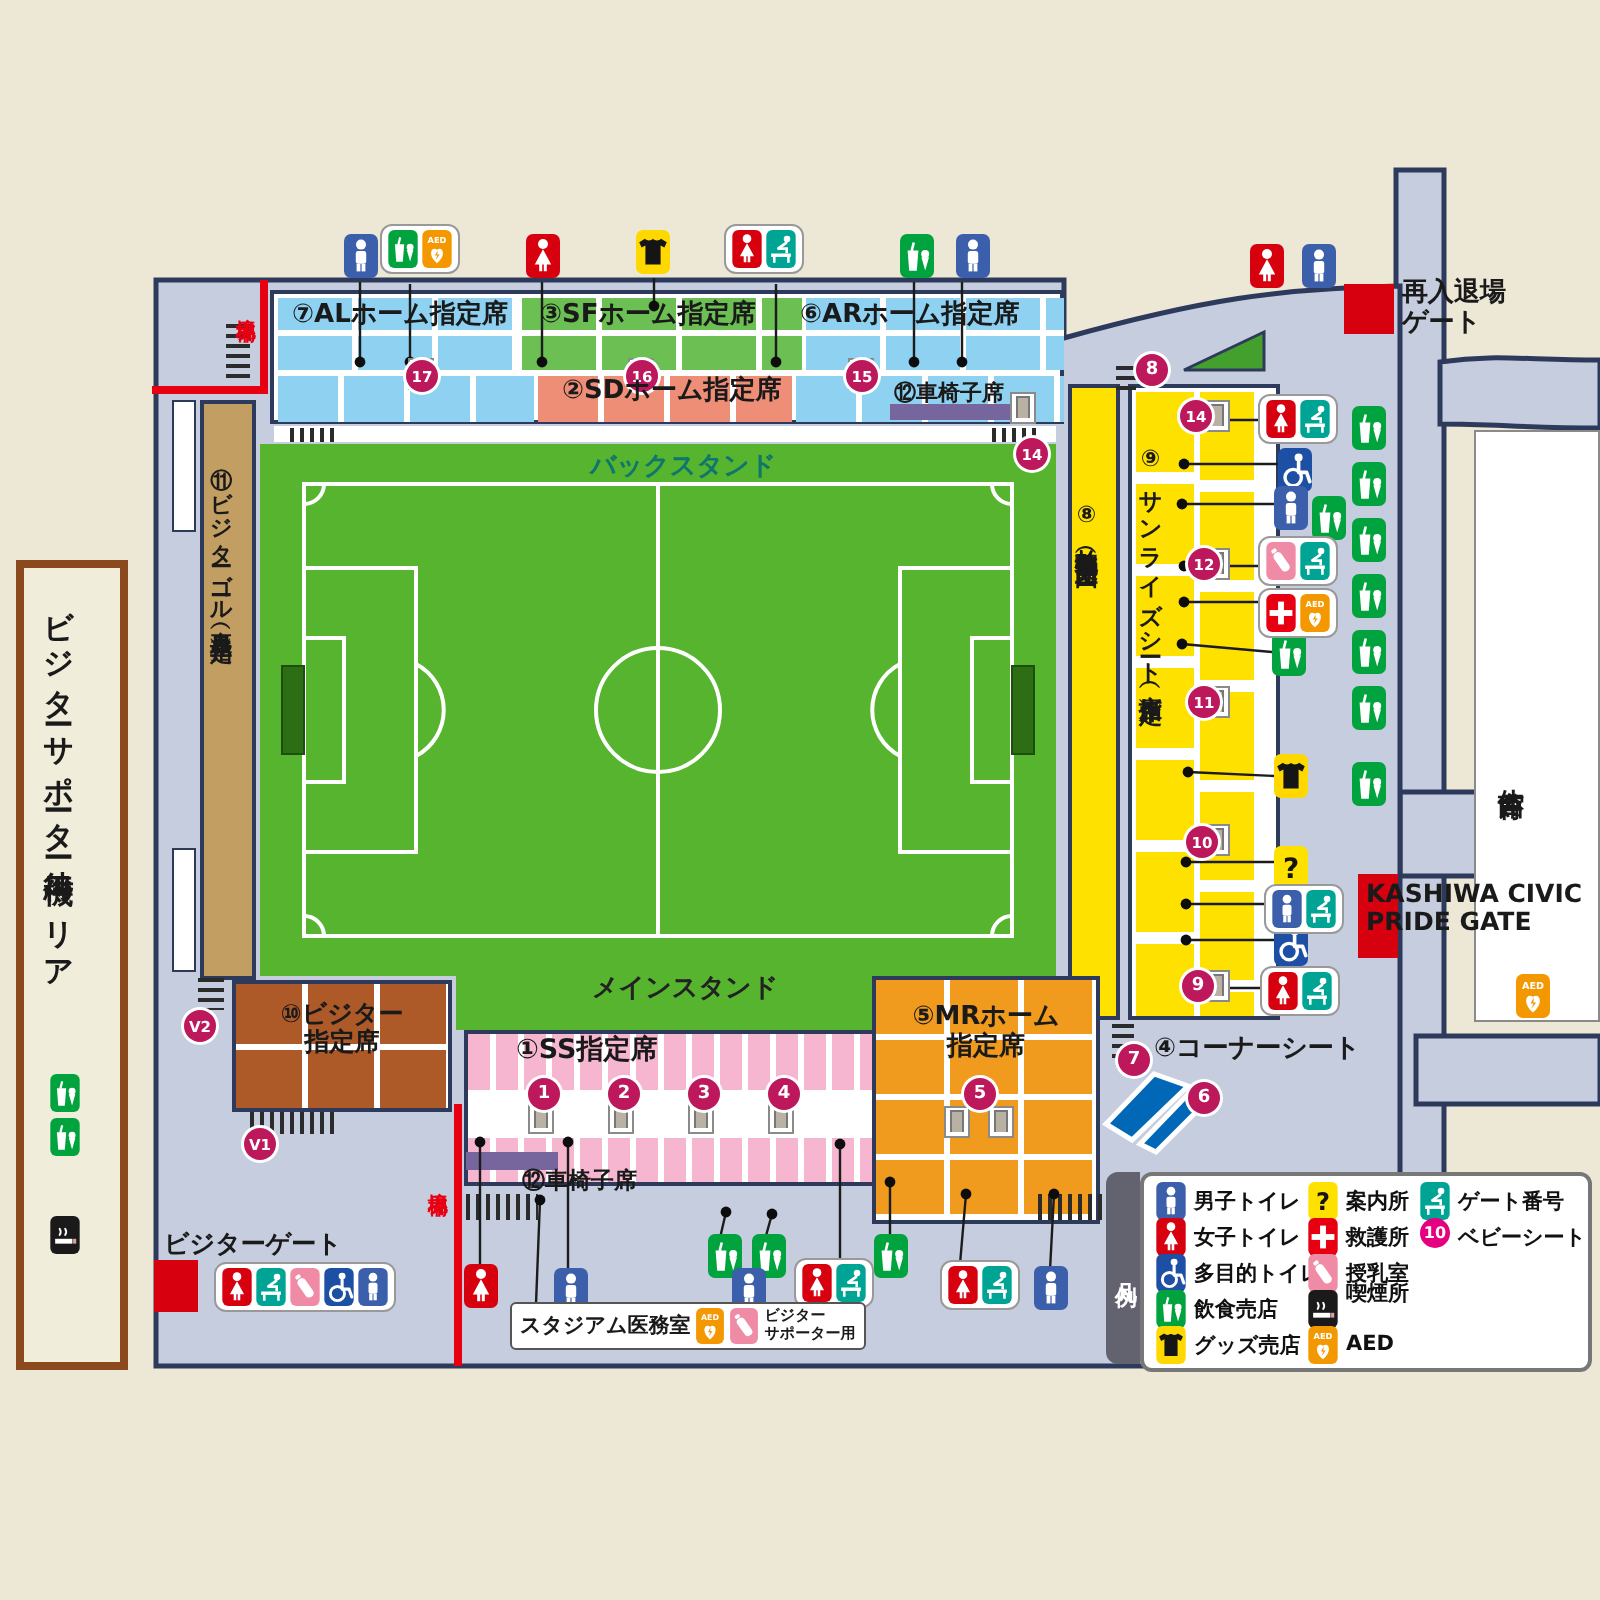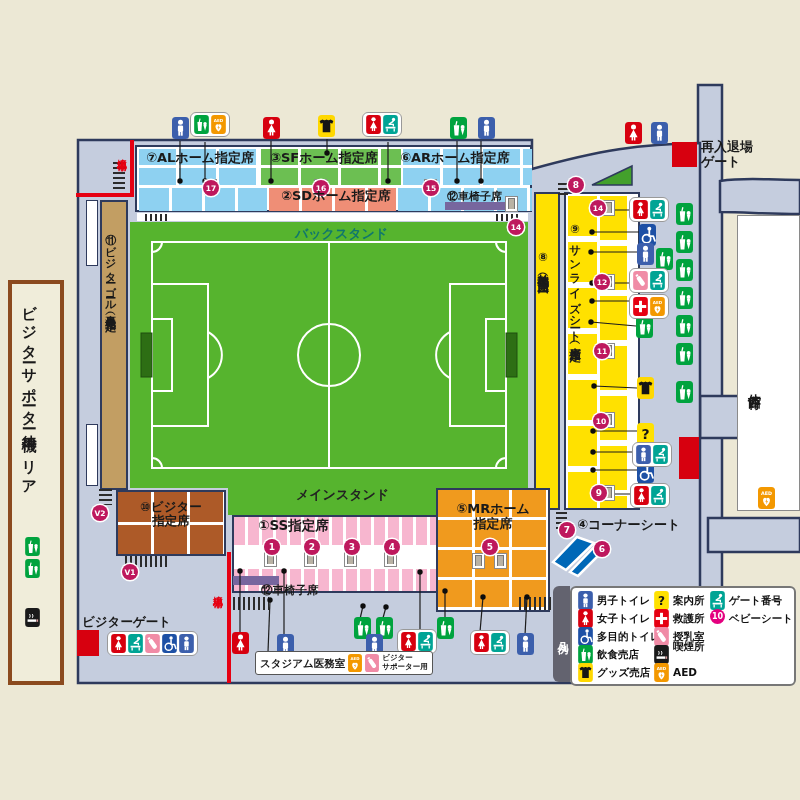--- a/index.html
+++ b/index.html
@@ -102,20 +102,22 @@
   <div class="lbl vt red" style="left:116px;top:151px;font-size:10px">境界柵</div>
   <div class="blk" style="left:227px;top:552px;width:4px;height:131px;background:#E60012;z-index:6"></div>
   <div class="lbl vt red" style="left:212px;top:588px;font-size:10px">境界柵</div>
 
   <div class="blk" style="left:672px;top:142px;width:25px;height:25px;background:#D7000F;z-index:10"></div>
   <div class="lbl pre" style="left:701px;top:140px;font-size:13px;z-index:16">再入退場
 ゲート</div>
   <div class="blk" style="left:77px;top:630px;width:22px;height:26px;background:#D7000F;z-index:10"></div>
   <div class="lbl" style="left:82px;top:615px;font-size:12.5px">ビジターゲート</div>
   <div class="blk" style="left:679px;top:437px;width:20px;height:42px;background:#D7000F;z-index:10"></div>
+  <div class="lbl pre" style="left:683px;top:440px;font-size:12.5px;z-index:30">KASHIWA CIVIC
+PRIDE GATE</div>
 
   <div class="lbl" style="left:146px;top:151px;font-size:13px">⑦ALホーム指定席</div>
   <div class="lbl" style="left:270px;top:151px;font-size:13px">③SFホーム指定席</div>
   <div class="lbl" style="left:400px;top:151px;font-size:13px">⑥ARホーム指定席</div>
   <div class="lbl" style="left:281px;top:189px;font-size:13px">②SDホーム指定席</div>
   <div class="lbl" style="left:447px;top:191px;font-size:11px">⑫車椅子席</div>
   <div class="lbl" style="left:295px;top:227px;font-size:13px;color:#0f766e">バックスタンド</div>
   <div class="lbl" style="left:296px;top:488px;font-size:13px;color:#222">メインスタンド</div>
   <div class="lbl vt" style="left:536px;top:250px;font-size:11.5px">⑧柏熱地帯（立見自由）</div>
   <div class="lbl vt" style="left:568px;top:222px;font-size:11.5px">⑨サンライズシート（座席指定）</div>

